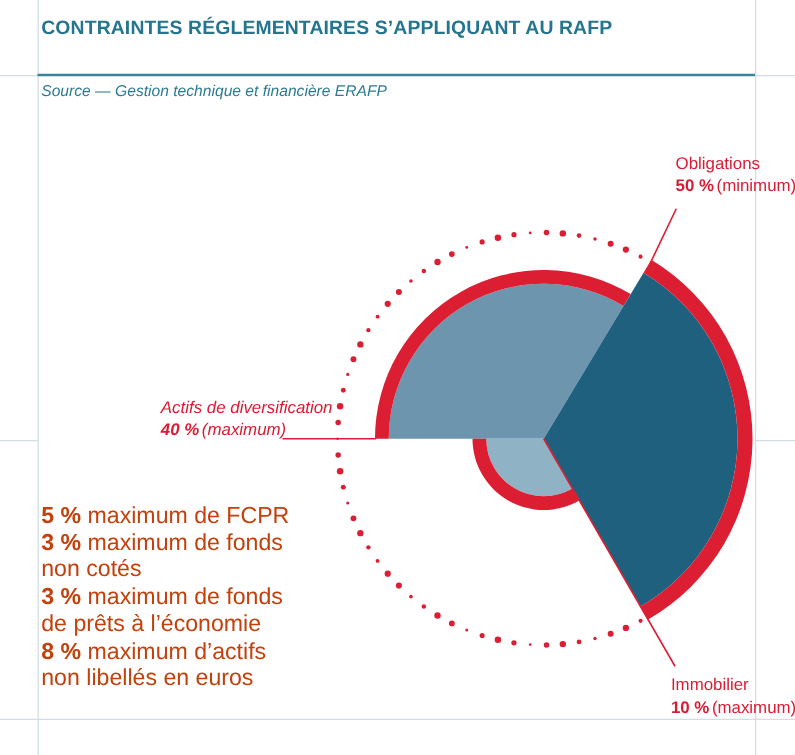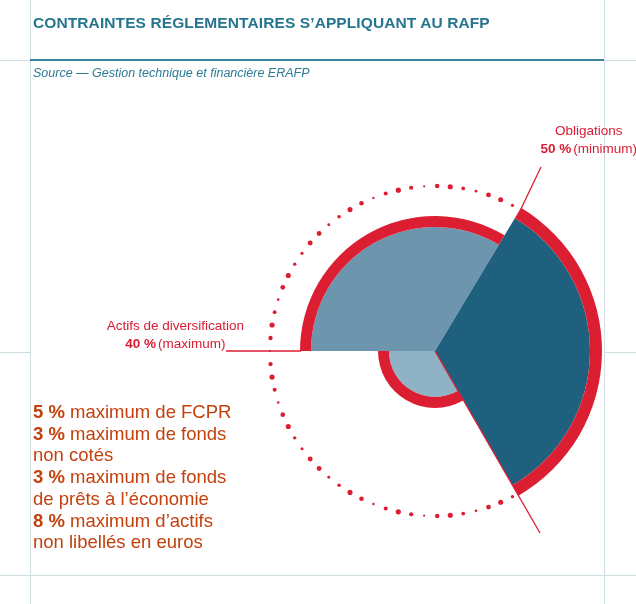--- a/index.html
+++ b/index.html
@@ -11,25 +11,25 @@
   .guide.h{height:1px;}
   
   #title{position:absolute;left:33px;top:13px;width:560px;color:#26758f;
          font-size:15.5px;font-weight:bold;line-height:19px;letter-spacing:.1px;z-index:3;}
   #title-rule{position:absolute;left:30px;top:59px;width:574px;height:2px;background:#3a8399;z-index:2;}
   #source{position:absolute;left:33px;top:66px;color:#2c7b93;font-size:12.5px;
           font-style:italic;z-index:3;}
   
   #chart-svg{position:absolute;left:0;top:0;z-index:2;}
   
-  .chart-label{position:absolute;text-align:center;color:#d91c33;font-size:13.5px;
+  .chart-label{position:absolute;text-align:left;color:#d91c33;font-size:13.5px;
                line-height:1.32;z-index:3;white-space:nowrap;}
   .chart-label .val{font-weight:bold;margin-right:2px;}
   #label-obligations{right:31px;top:122px;}
-  #label-actifs{right:424px;top:317px;}
+  #label-actifs{right:402px;top:317px;font-style:italic;}
   #label-immobilier{right:31px;top:539px;}
   
   #footnotes{position:absolute;left:33px;top:401px;color:#c2410c;font-size:18.5px;
              line-height:21.7px;z-index:3;}
   #footnotes .fn-line{white-space:nowrap;}
   #footnotes .pct{font-weight:bold;}
 </style>
 </head>
 <body>
 
@@ -121,20 +121,26 @@
     </div>
   </div>
 
   <div id="label-actifs" class="chart-label">
     <div>Actifs de diversification</div>
     <div>
       <span class="val">40 %</span><span>(maximum)</span>
     </div>
   </div>
 
+  <div id="label-immobilier" class="chart-label">
+    <div>Immobilier</div>
+    <div>
+      <span class="val">10 %</span><span>(maximum)</span>
+    </div>
+  </div>
 
   <div id="footnotes">
       <div class="fn-line"><span class="pct">5 % </span>maximum de FCPR</div>
       <div class="fn-line"><span class="pct">3 % </span>maximum de fonds</div>
       <div class="fn-line">non cotés</div>
       <div class="fn-line"><span class="pct">3 % </span>maximum de fonds</div>
       <div class="fn-line">de prêts à l’économie</div>
       <div class="fn-line"><span class="pct">8 % </span>maximum d’actifs</div>
       <div class="fn-line">non libellés en euros</div>
     </div>

